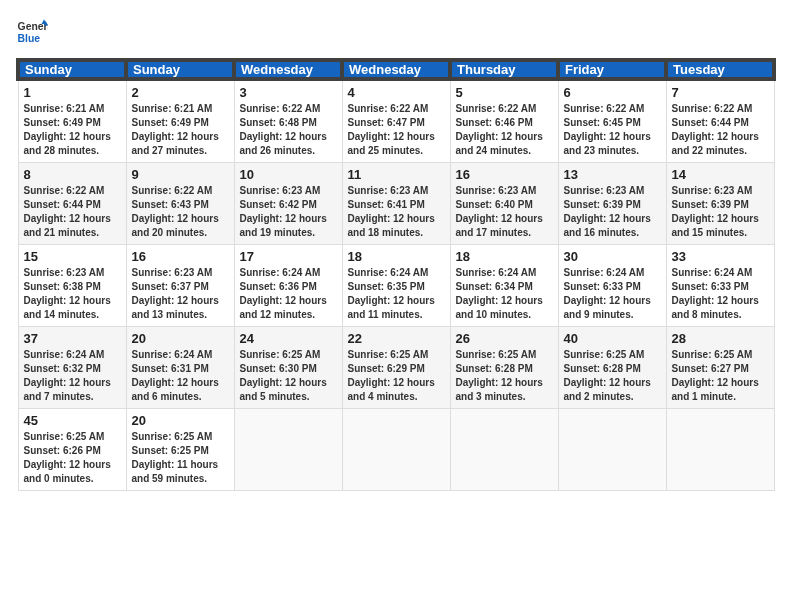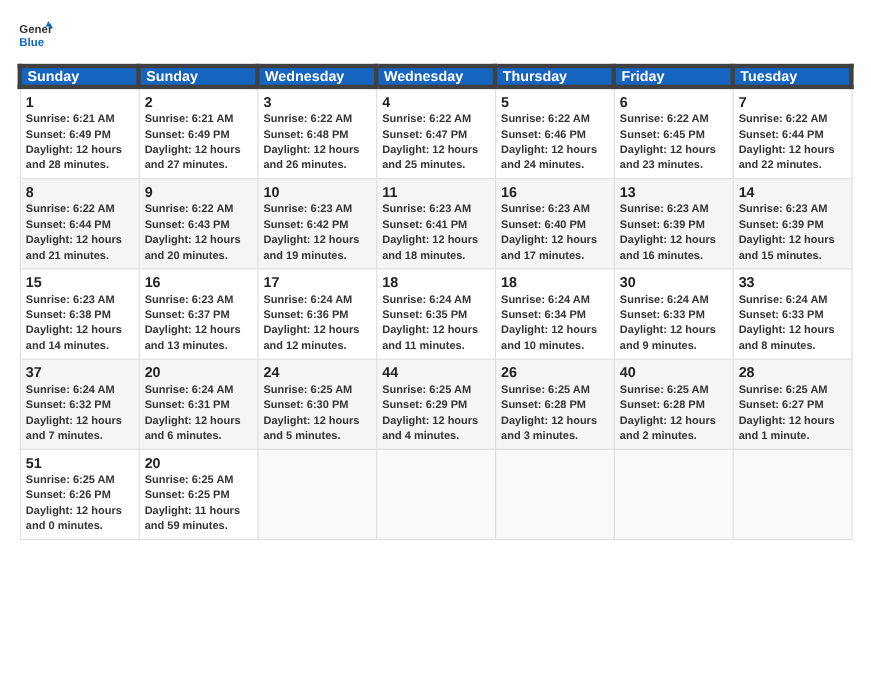--- a/index.html
+++ b/index.html
@@ -283,21 +283,21 @@
 and 6 minutes.</div>
         </td>
         <td>
           <span class="day-num">24</span>
           <div class="day-info" style="white-space: pre-line;">Sunrise: 6:25 AM
 Sunset: 6:30 PM
 Daylight: 12 hours
 and 5 minutes.</div>
         </td>
         <td>
-          <span class="day-num">44</span>
+          <span class="day-num">22</span>
           <div class="day-info" style="white-space: pre-line;">Sunrise: 6:25 AM
 Sunset: 6:29 PM
 Daylight: 12 hours
 and 4 minutes.</div>
         </td>
         <td>
           <span class="day-num">26</span>
           <div class="day-info" style="white-space: pre-line;">Sunrise: 6:25 AM
 Sunset: 6:28 PM
 Daylight: 12 hours
@@ -313,21 +313,21 @@
         <td>
           <span class="day-num">28</span>
           <div class="day-info" style="white-space: pre-line;">Sunrise: 6:25 AM
 Sunset: 6:27 PM
 Daylight: 12 hours
 and 1 minute.</div>
         </td>
       </tr>
       <tr>
         <td>
-          <span class="day-num">51</span>
+          <span class="day-num">45</span>
           <div class="day-info" style="white-space: pre-line;">Sunrise: 6:25 AM
 Sunset: 6:26 PM
 Daylight: 12 hours
 and 0 minutes.</div>
         </td>
         <td>
           <span class="day-num">20</span>
           <div class="day-info" style="white-space: pre-line;">Sunrise: 6:25 AM
 Sunset: 6:25 PM
 Daylight: 11 hours

